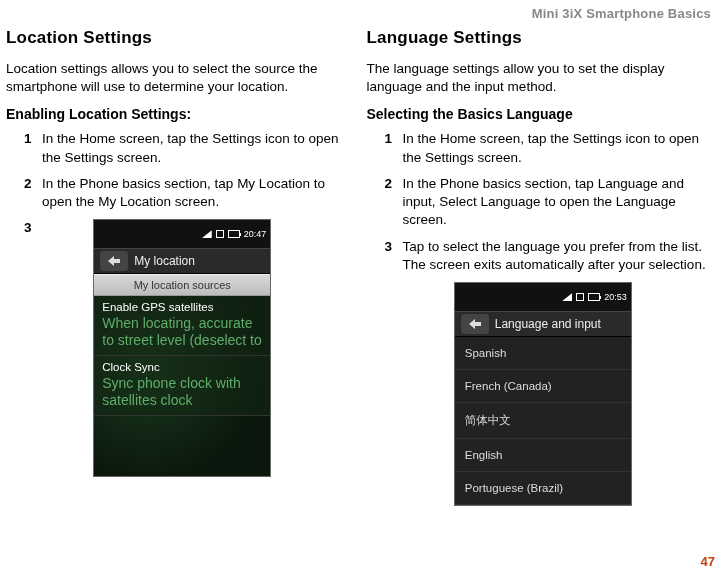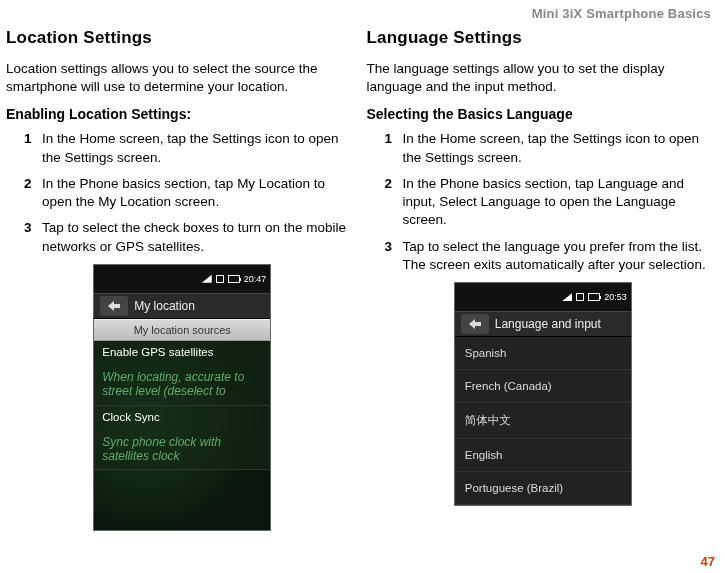--- a/index.html
+++ b/index.html
@@ -120,21 +120,21 @@
     text-align: center;
   }
   .row {
     padding: 5px 8px 6px 8px;
     border-bottom: 1px solid #333;
     color: #ddd;
     font-size: 11px;
     background: rgba(20,40,20,0.55);
   }
   .row .lbl { color: #fff; font-size: 11.5px; }
-  .row .sub { color: #5fae6a; font-size: 12px; line-height: 1.2; display:block; margin-top:12px;font-style:italic; }
+  .row .sub { color: #5fae6a; font-size: 14px; line-height: 1.2; display:block; margin-top:2px; }
   .wall {
     background: radial-gradient(circle at 30% 40%, #1a3a1f 0%, #0a170c 70%);
   }
   
   .lang-row {
     padding: 10px 10px;
     color: #ddd;
     font-size: 11.5px;
     border-bottom: 1px solid #333;
     background: #222;
@@ -156,21 +156,20 @@
       <li>
         <span class="num">1</span>
         <span>In the Home screen, tap the </span><span class="bold">Settings</span><span> icon to open the Settings screen.</span>
       </li>
       <li>
         <span class="num">2</span>
         <span>In the Phone basics section, tap </span><span class="bold">My Location</span><span> to open the </span><span class="bold">My Location</span><span> screen.</span>
       </li>
       <li>
         <span class="num">3</span>
-        <span>Tap to select the check boxes to turn on the mobile networks or GPS satellites.</span>
       </li>
     </ol>
 
     <div class="screenshot">
       <div class="phone">
         <div class="statusbar">
           <span class="sb-icon sig"></span>
           <span class="sb-icon" style="border:1px solid #fff;width:8px;height:8px;"></span>
           <span class="batt"></span>
           <span>20:47</span>

